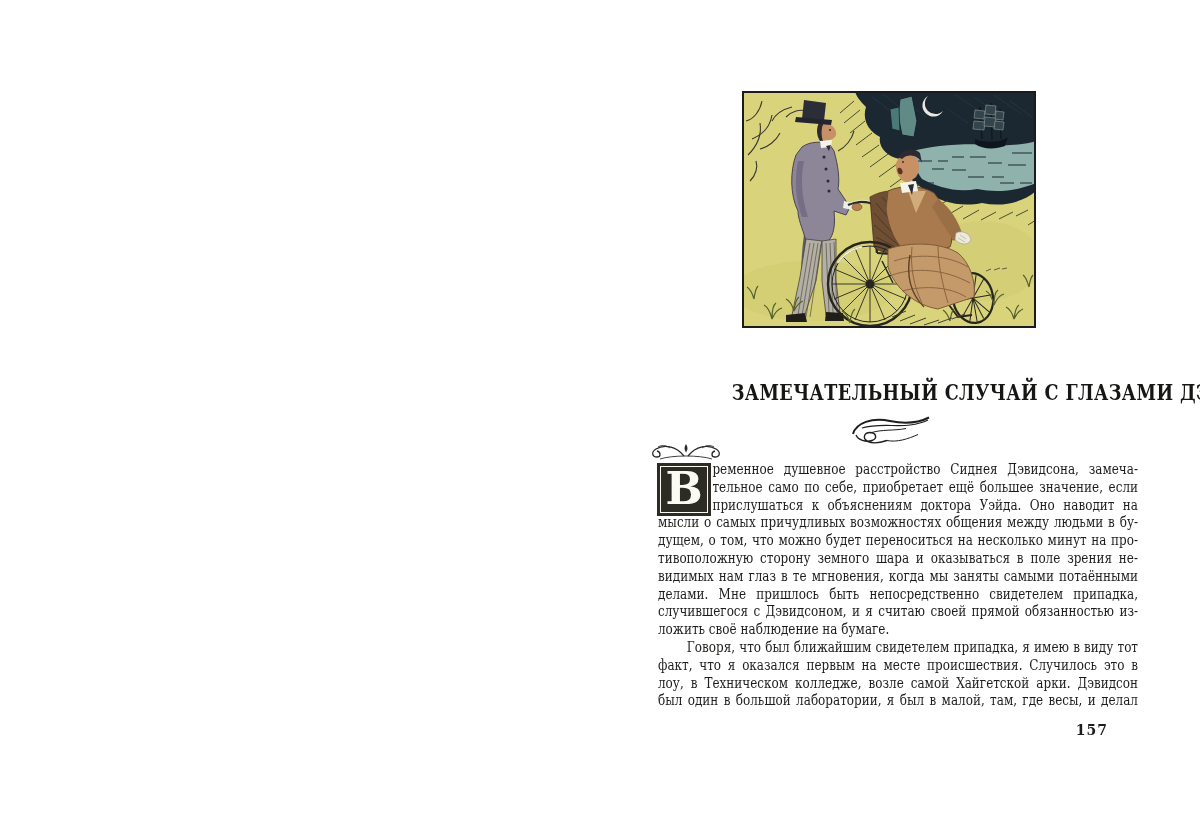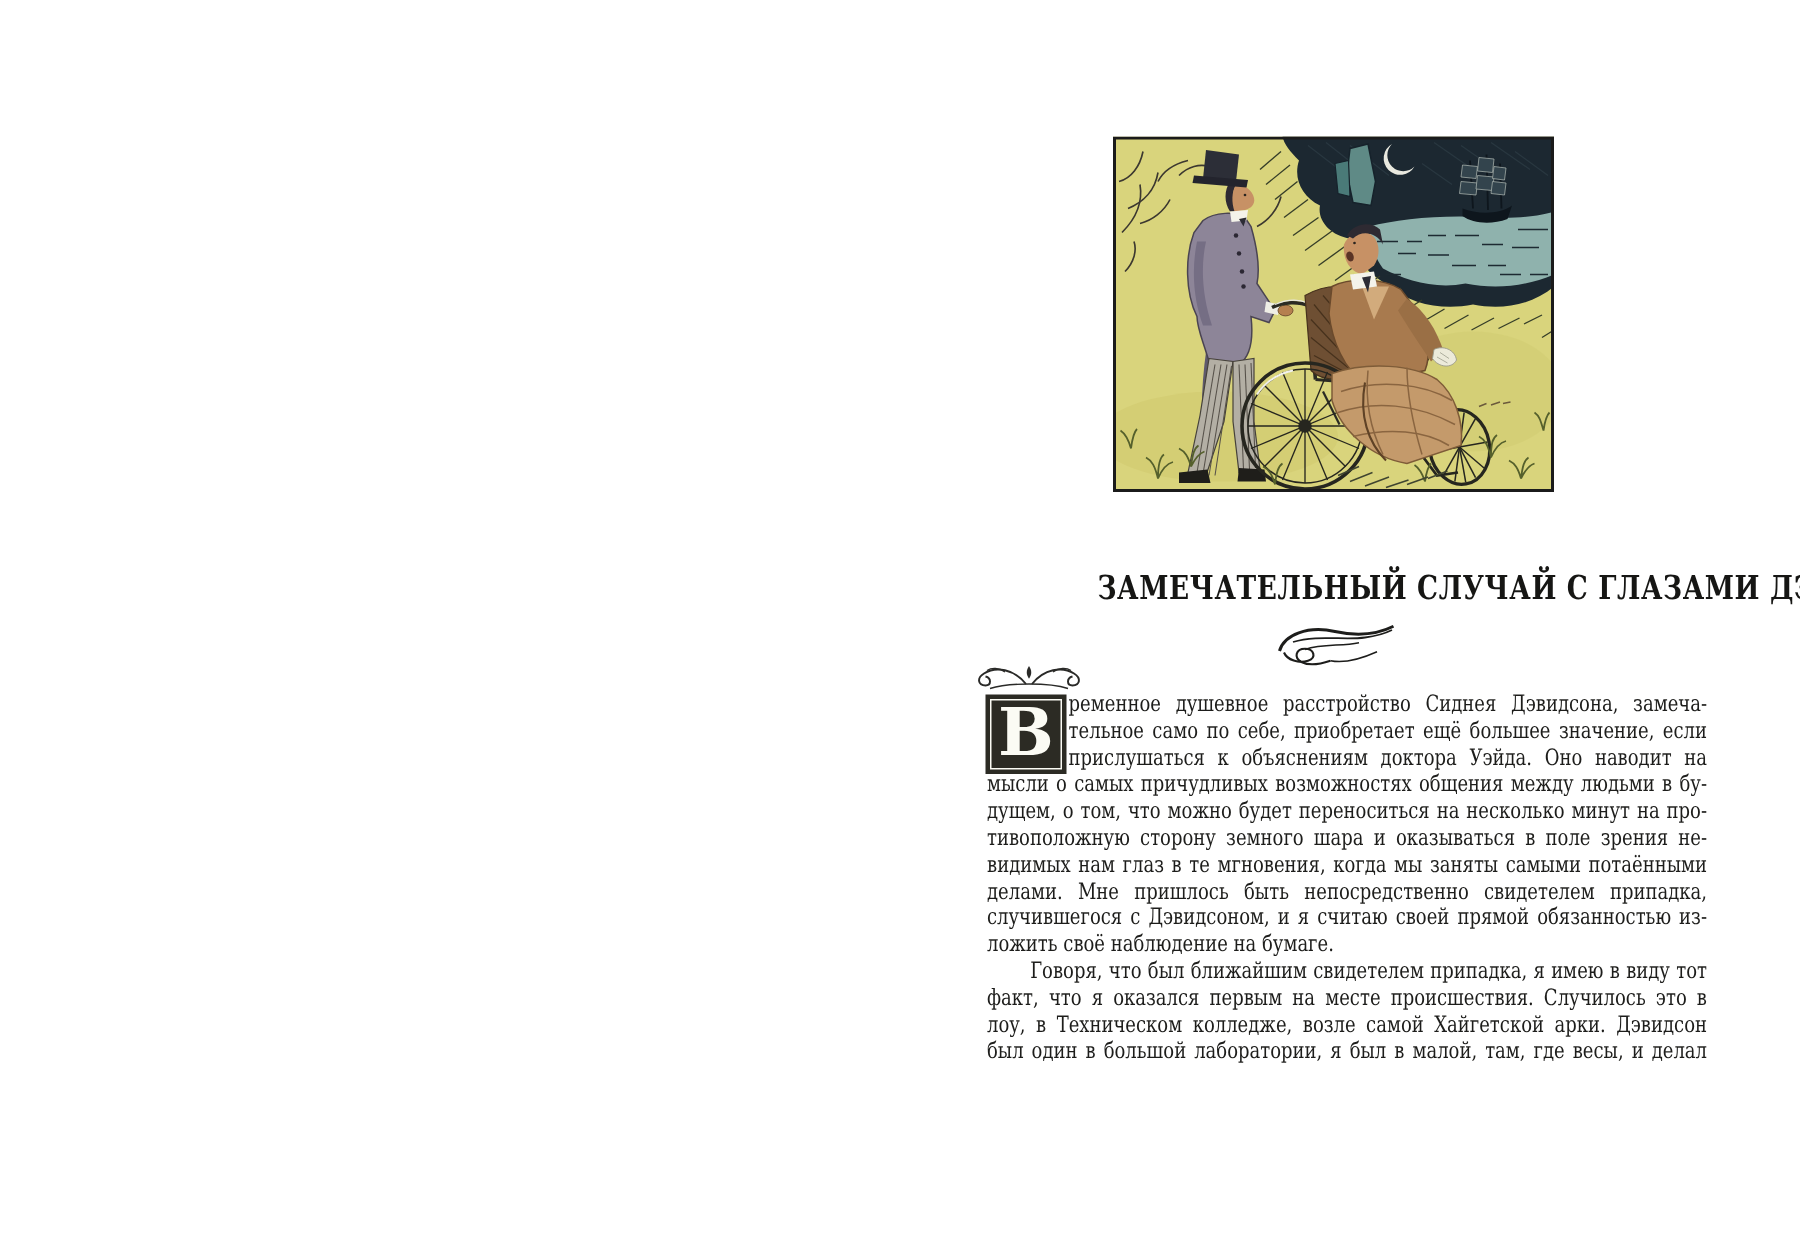--- a/index.html
+++ b/index.html
@@ -320,14 +320,15 @@
     <div class="line">видимых нам глаз в те мгновения, когда мы заняты самыми потаёнными</div>
     <div class="line">делами. Мне пришлось быть непосредственно свидетелем припадка,</div>
     <div class="line">случившегося с Дэвидсоном, и я считаю своей прямой обязанностью из-</div>
     <div class="line para-end">ложить своё наблюдение на бумаге.</div>
     <div class="line indent">Говоря, что был ближайшим свидетелем припадка, я имею в виду тот</div>
     <div class="line">факт, что я оказался первым на месте происшествия. Случилось это в Гар-</div>
     <div class="line">лоу, в Техническом колледже, возле самой Хайгетской арки. Дэвидсон</div>
     <div class="line">был один в большой лаборатории, я был в малой, там, где весы, и делал</div>
   </div>
 
+  <div class="abs folio">157</div>
 
 </div>
 
 </body></html>

